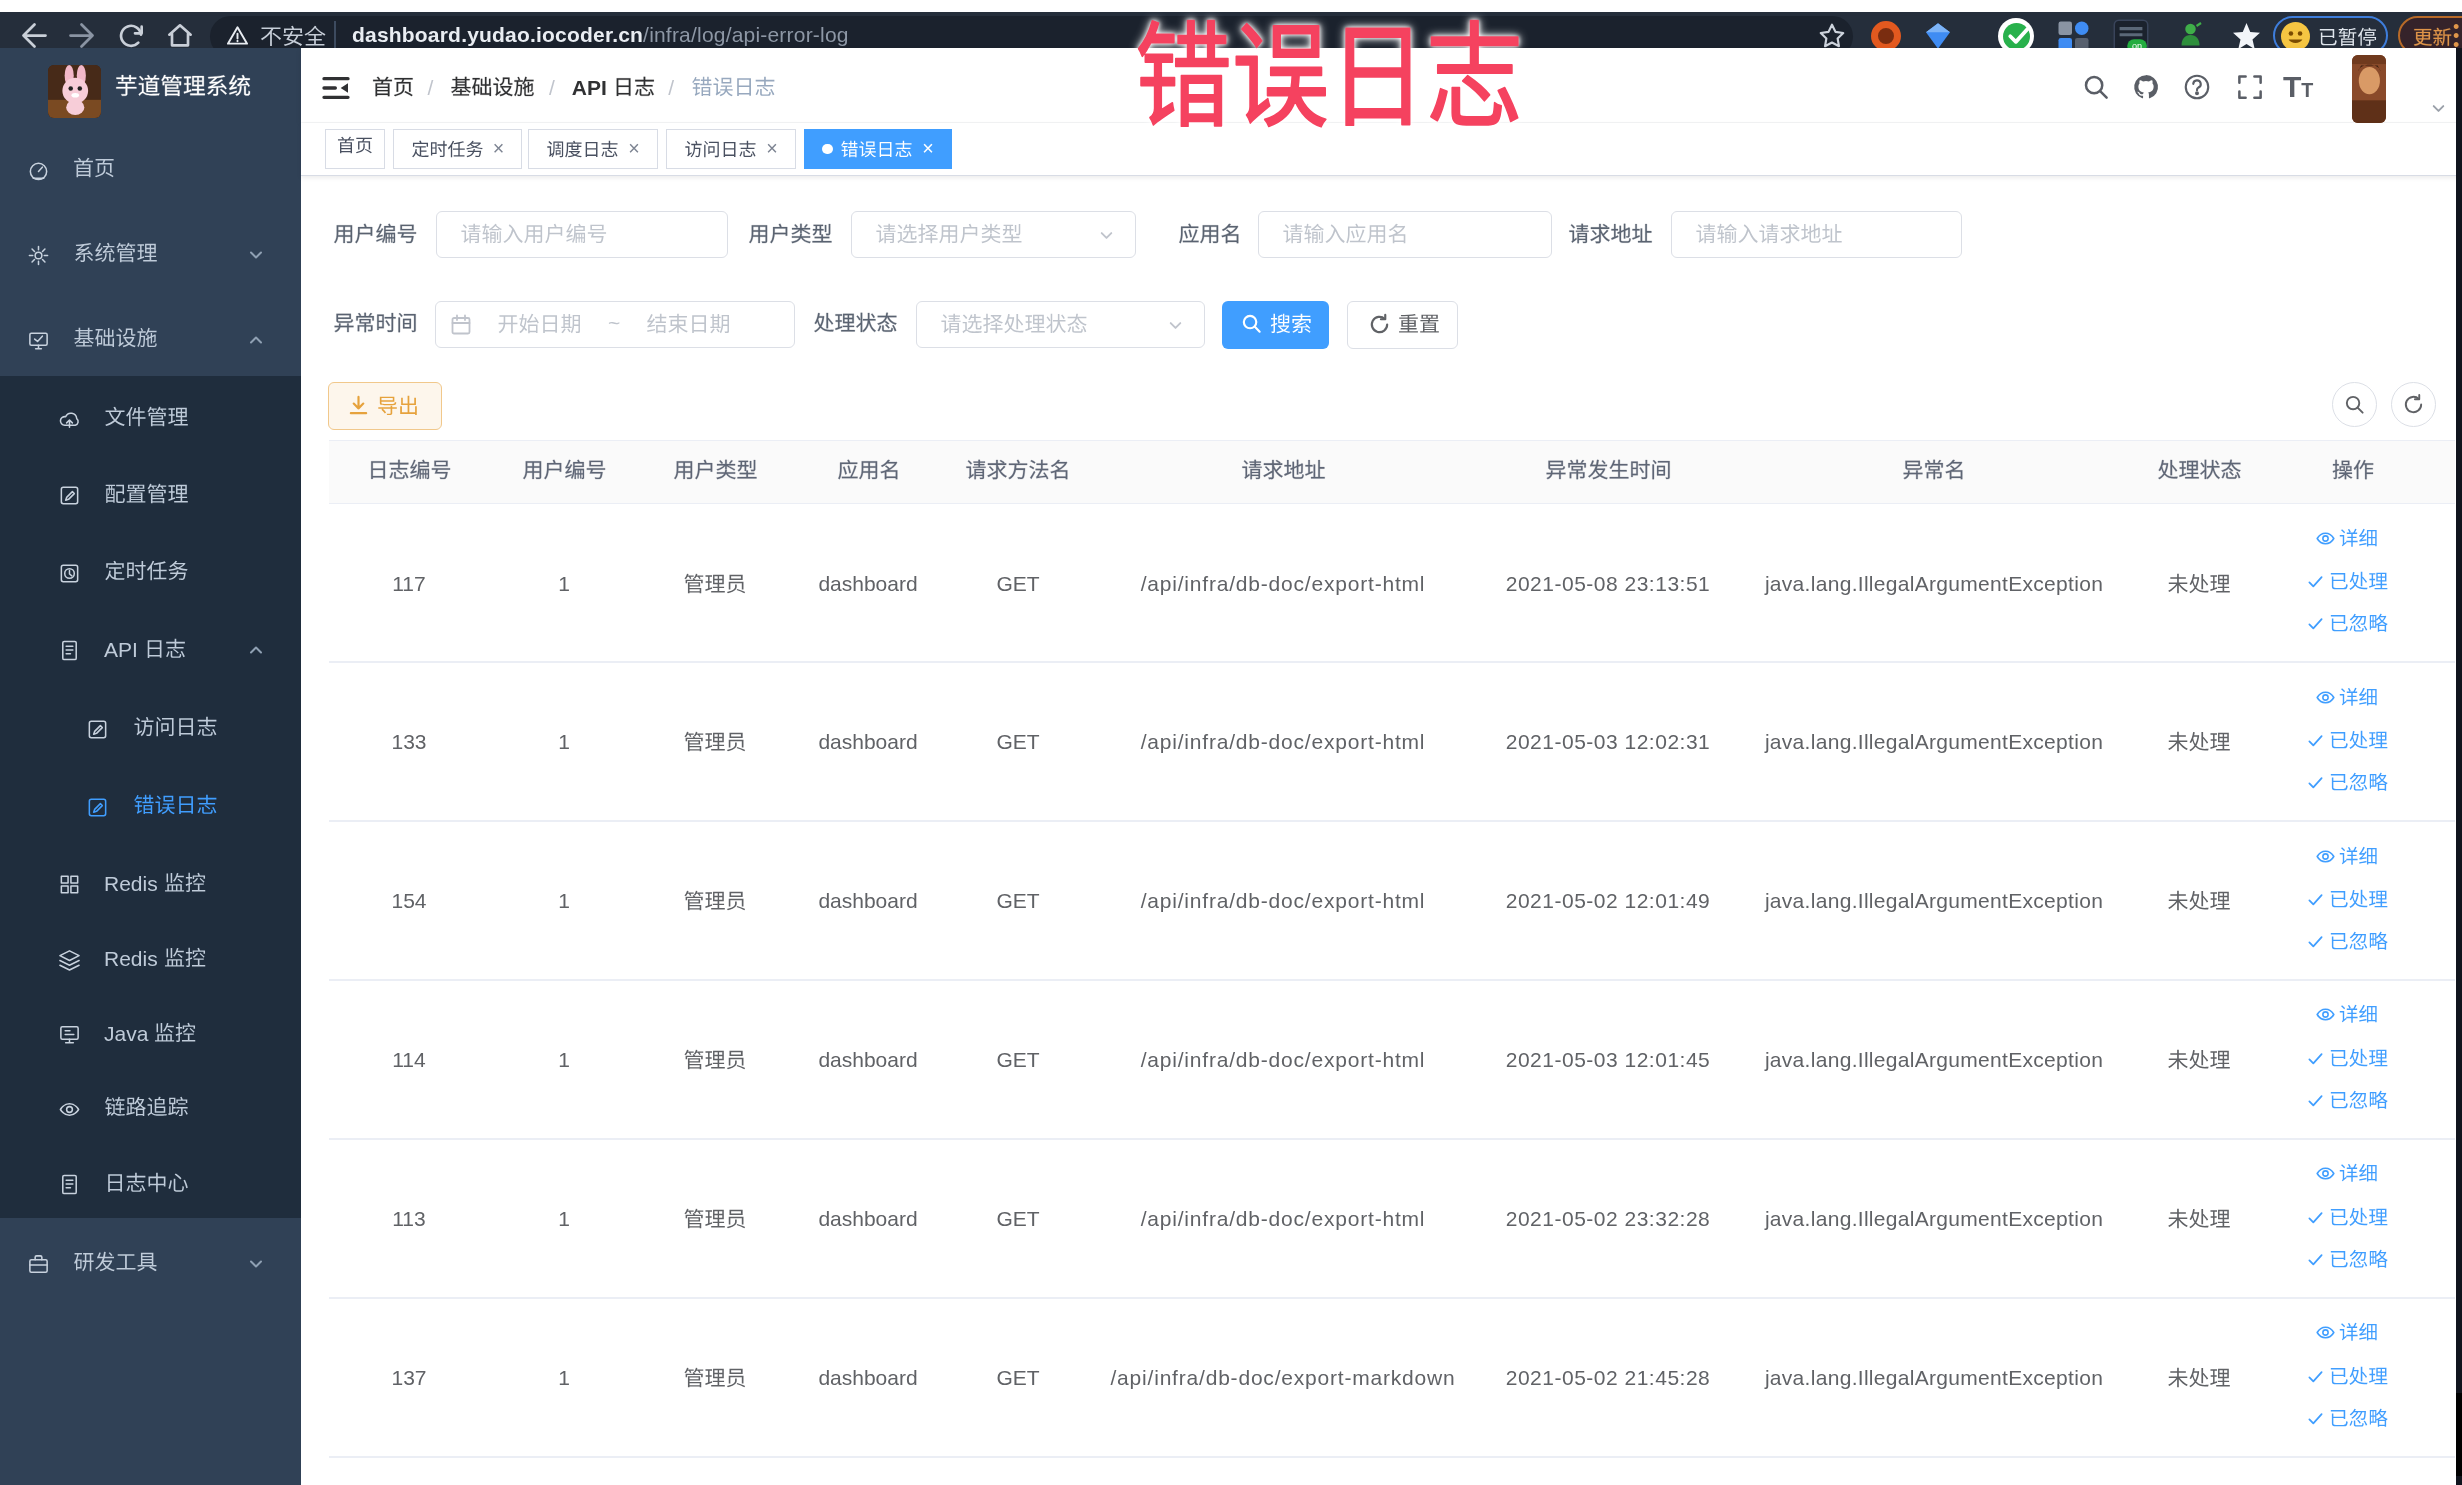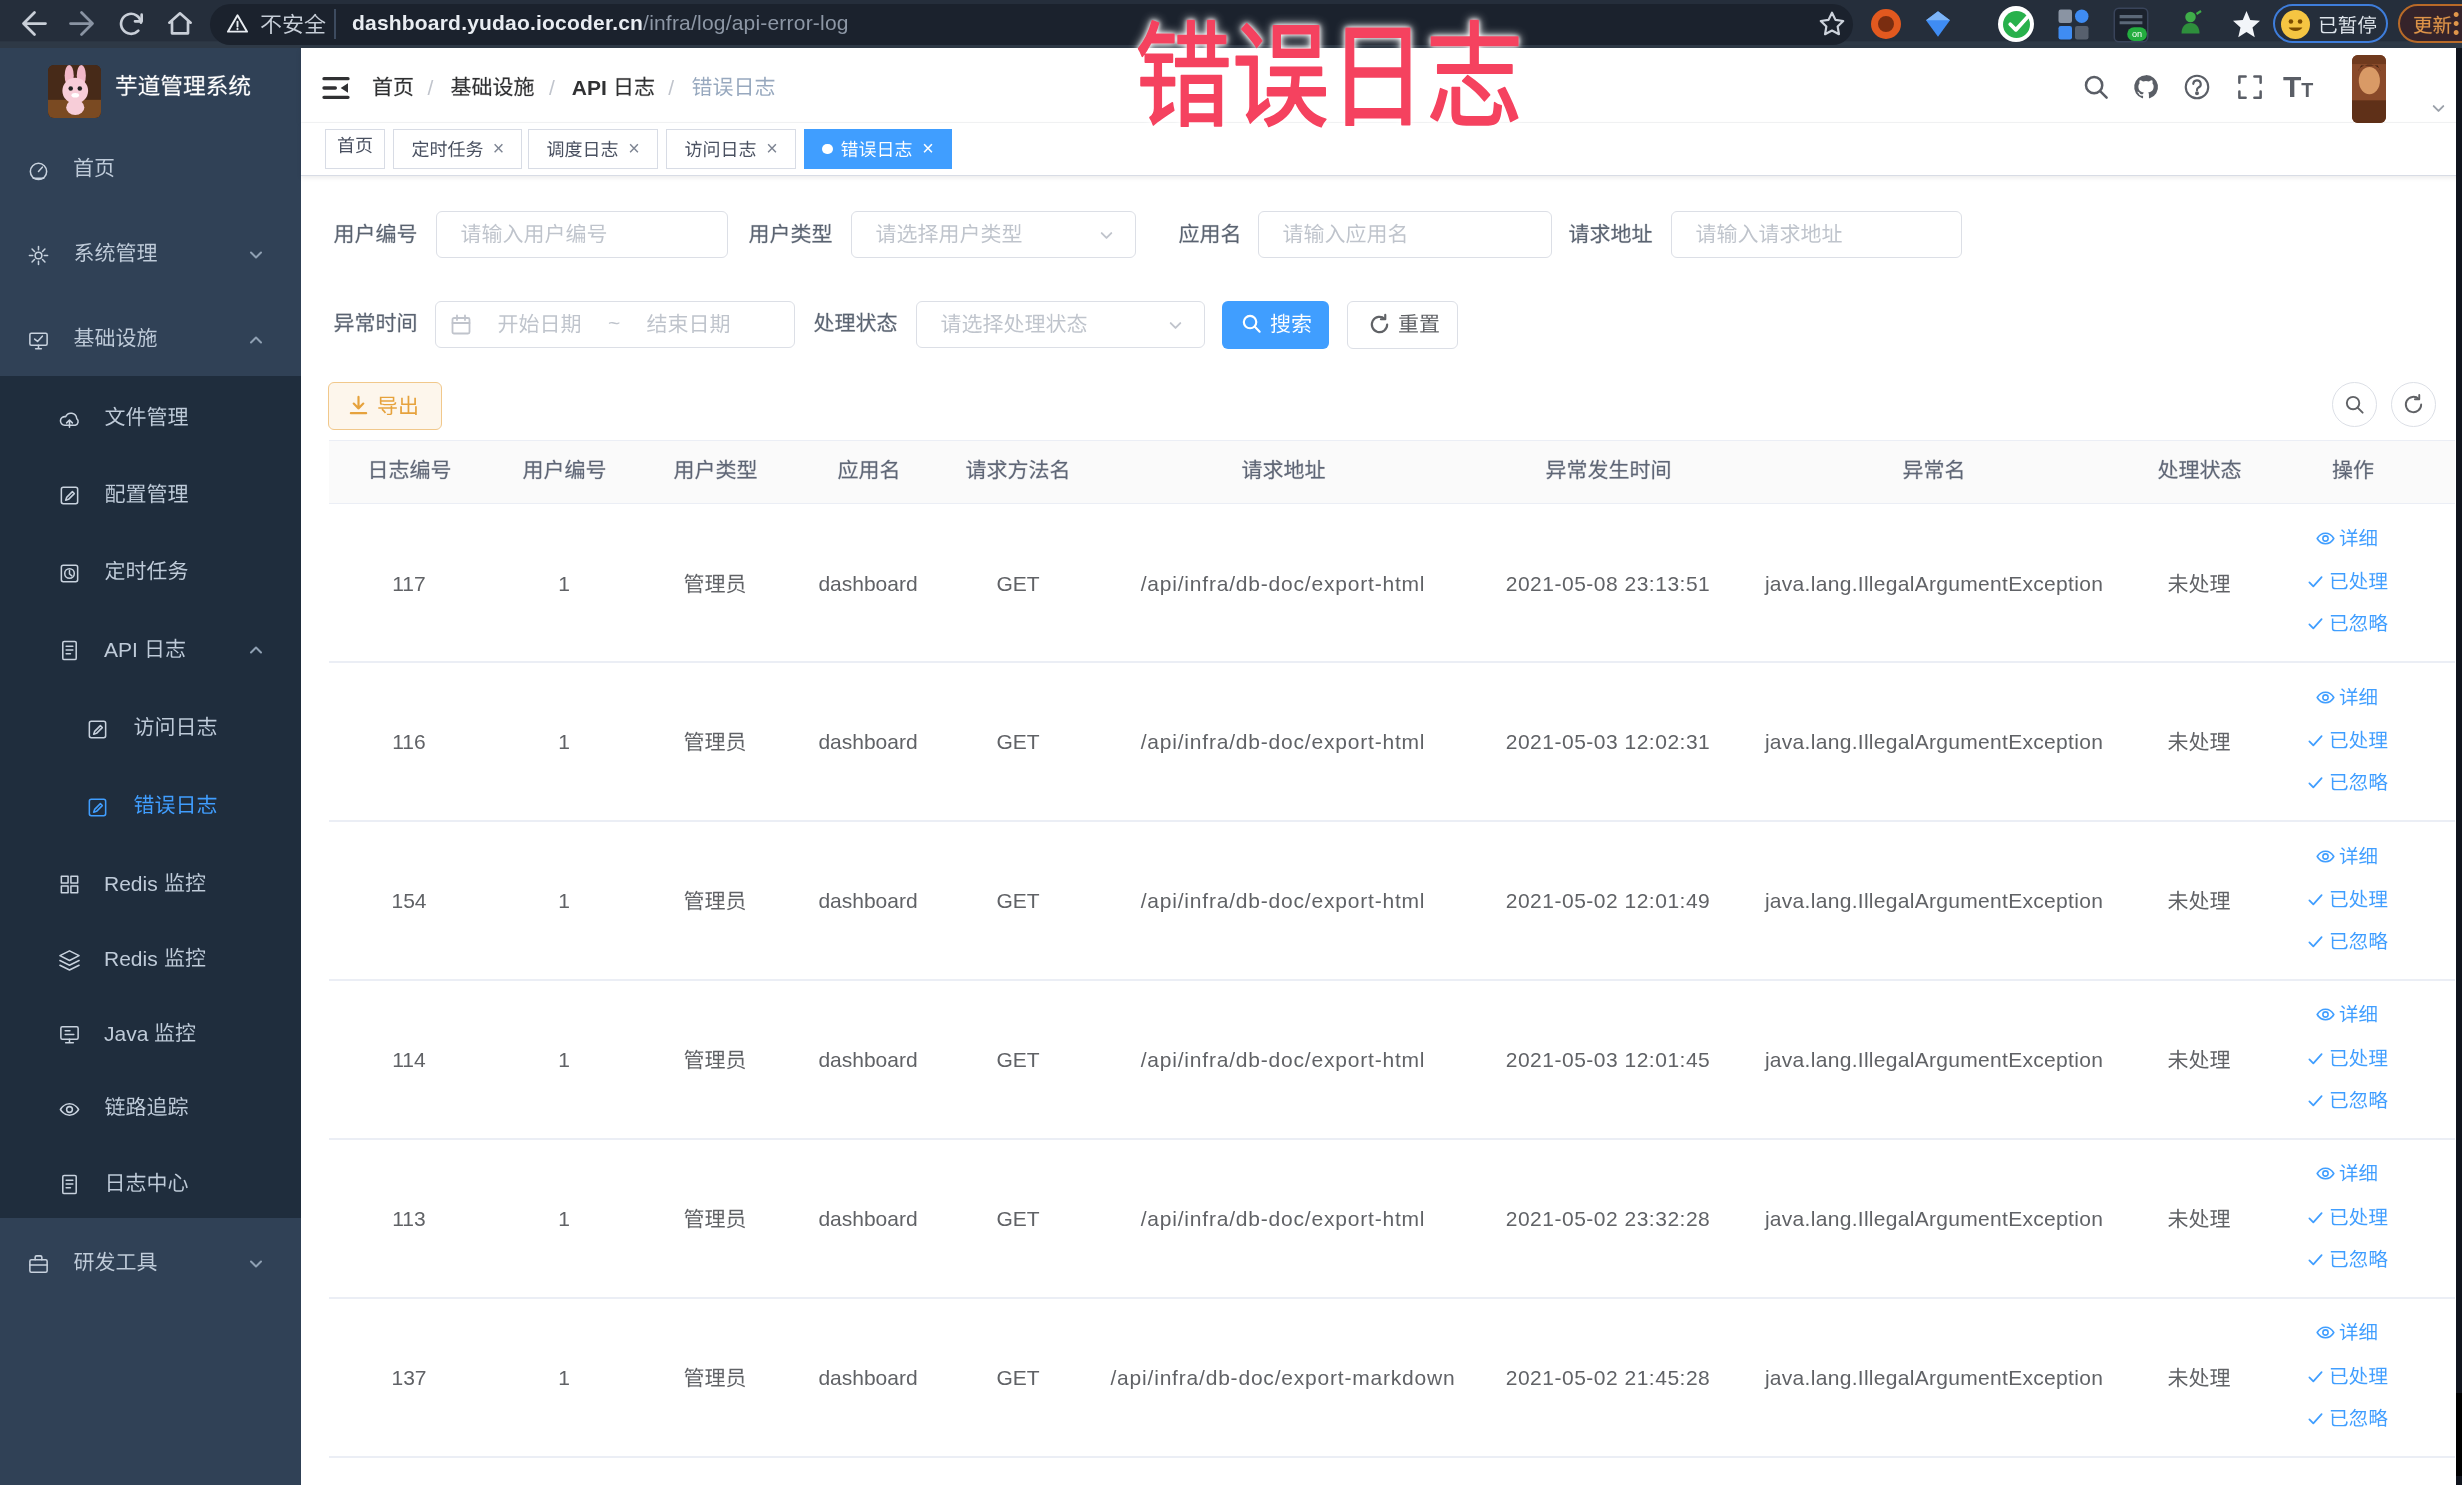--- a/index.html
+++ b/index.html
@@ -1,17 +1,17 @@
 <!DOCTYPE html>
 <html style="font-size:12px"><head><meta charset="utf-8"><title>t</title><style>
 *{margin:0;padding:0;box-sizing:border-box}
 html,body{width:2462px;height:1486px;overflow:hidden;background:#fff;font-family:"Liberation Sans",sans-serif}
 svg.k{display:inline-block;vertical-align:-0.15em;fill:currentColor;overflow:visible}
 svg.k g[stroke]{stroke-linejoin:round}
-.chrome{position:absolute;left:0;top:0;width:2462px;height:48px;background:#252e3b;box-shadow:inset 0 -6.8px 0 #2e3946, inset 0 -1.5px 0 #1a202b}
+.chrome{position:absolute;left:0;top:12px;width:2462px;height:48px;background:#252e3b;box-shadow:inset 0 -6.8px 0 #2e3946, inset 0 -1.5px 0 #1a202b}
 .curl{position:absolute;font-size:19.7px;white-space:nowrap}
 .sidebar{position:absolute;left:0;top:48px;width:301px;height:1437px;background:#304156}
 .navbar{position:absolute;left:301px;top:48px;width:2162px;height:74px;background:#fff;box-shadow:0 1.5px 6px rgba(0,21,41,.08)}
 .bsep{color:#c0c4cc;font-size:21px;margin:0 13.6px}
 .tags{position:absolute;left:301px;top:123px;width:2162px;height:53px;background:#fff;border-bottom:1.5px solid #d8dce5;box-shadow:0 1.5px 4.5px rgba(0,0,0,.08)}
 .tag,.tagA{position:absolute;top:129px;height:40px;line-height:37px;text-align:center;border:1.5px solid #d8dce5;background:#fff;color:#495060;white-space:nowrap}
 .tagA{background:#409eff;border-color:#409eff;color:#fff}
 .inp{position:absolute;background:#fff;border:1.5px solid #dcdfe6;border-radius:6px}
 .cbtn{position:absolute;width:45px;height:45px;border-radius:50%;border:1.5px solid #dcdfe6}
 .op{position:absolute;color:#409eff;white-space:nowrap}
@@ -810,21 +810,21 @@
 <div class="op" style="left:2305px;top:613px"><svg style="width:21px;height:21px;color:#409eff;vertical-align:-3px" viewBox="0 0 48 48" fill="none" stroke="#409eff" stroke-width="4" stroke-linecap="round" stroke-linejoin="round">
       <path d="M10 26l9 9 19-21"></path>
     </svg> <svg class="k " style="width:59px;height:19.7px;" viewBox="0 0 3000 1000">
       <g>
         <use href="#c5df2" x="0"></use>
         <use href="#c5ffd" x="1000"></use>
         <use href="#c7565" x="2000"></use>
       </g>
     </svg></div>
 <div style="position:absolute;left:329px;top:661px;width:2126px;height:1.5px;background:#ebeef5"></div>
-<div style="position:absolute;left:167px;top:730px;width:484px;text-align:center;color:#606266;font-size:21px">116</div>
+<div style="position:absolute;left:167px;top:730px;width:484px;text-align:center;color:#606266;font-size:21px">133</div>
 <div style="position:absolute;left:322px;top:730px;width:484px;text-align:center;color:#606266;font-size:21px">1</div>
 <div style="position:absolute;left:473px;top:730px;width:484px;text-align:center;color:#606266;font-size:21px"><svg class="k " style="width:64px;height:21px;" viewBox="0 0 3000 1000">
       <g>
         <use href="#c7ba1" x="0"></use>
         <use href="#c7406" x="1000"></use>
         <use href="#c5458" x="2000"></use>
       </g>
     </svg></div>
 <div style="position:absolute;left:626px;top:730px;width:484px;text-align:center;color:#606266;font-size:21px">dashboard</div>
 <div style="position:absolute;left:776px;top:730px;width:484px;text-align:center;color:#606266;font-size:21px">GET</div>

